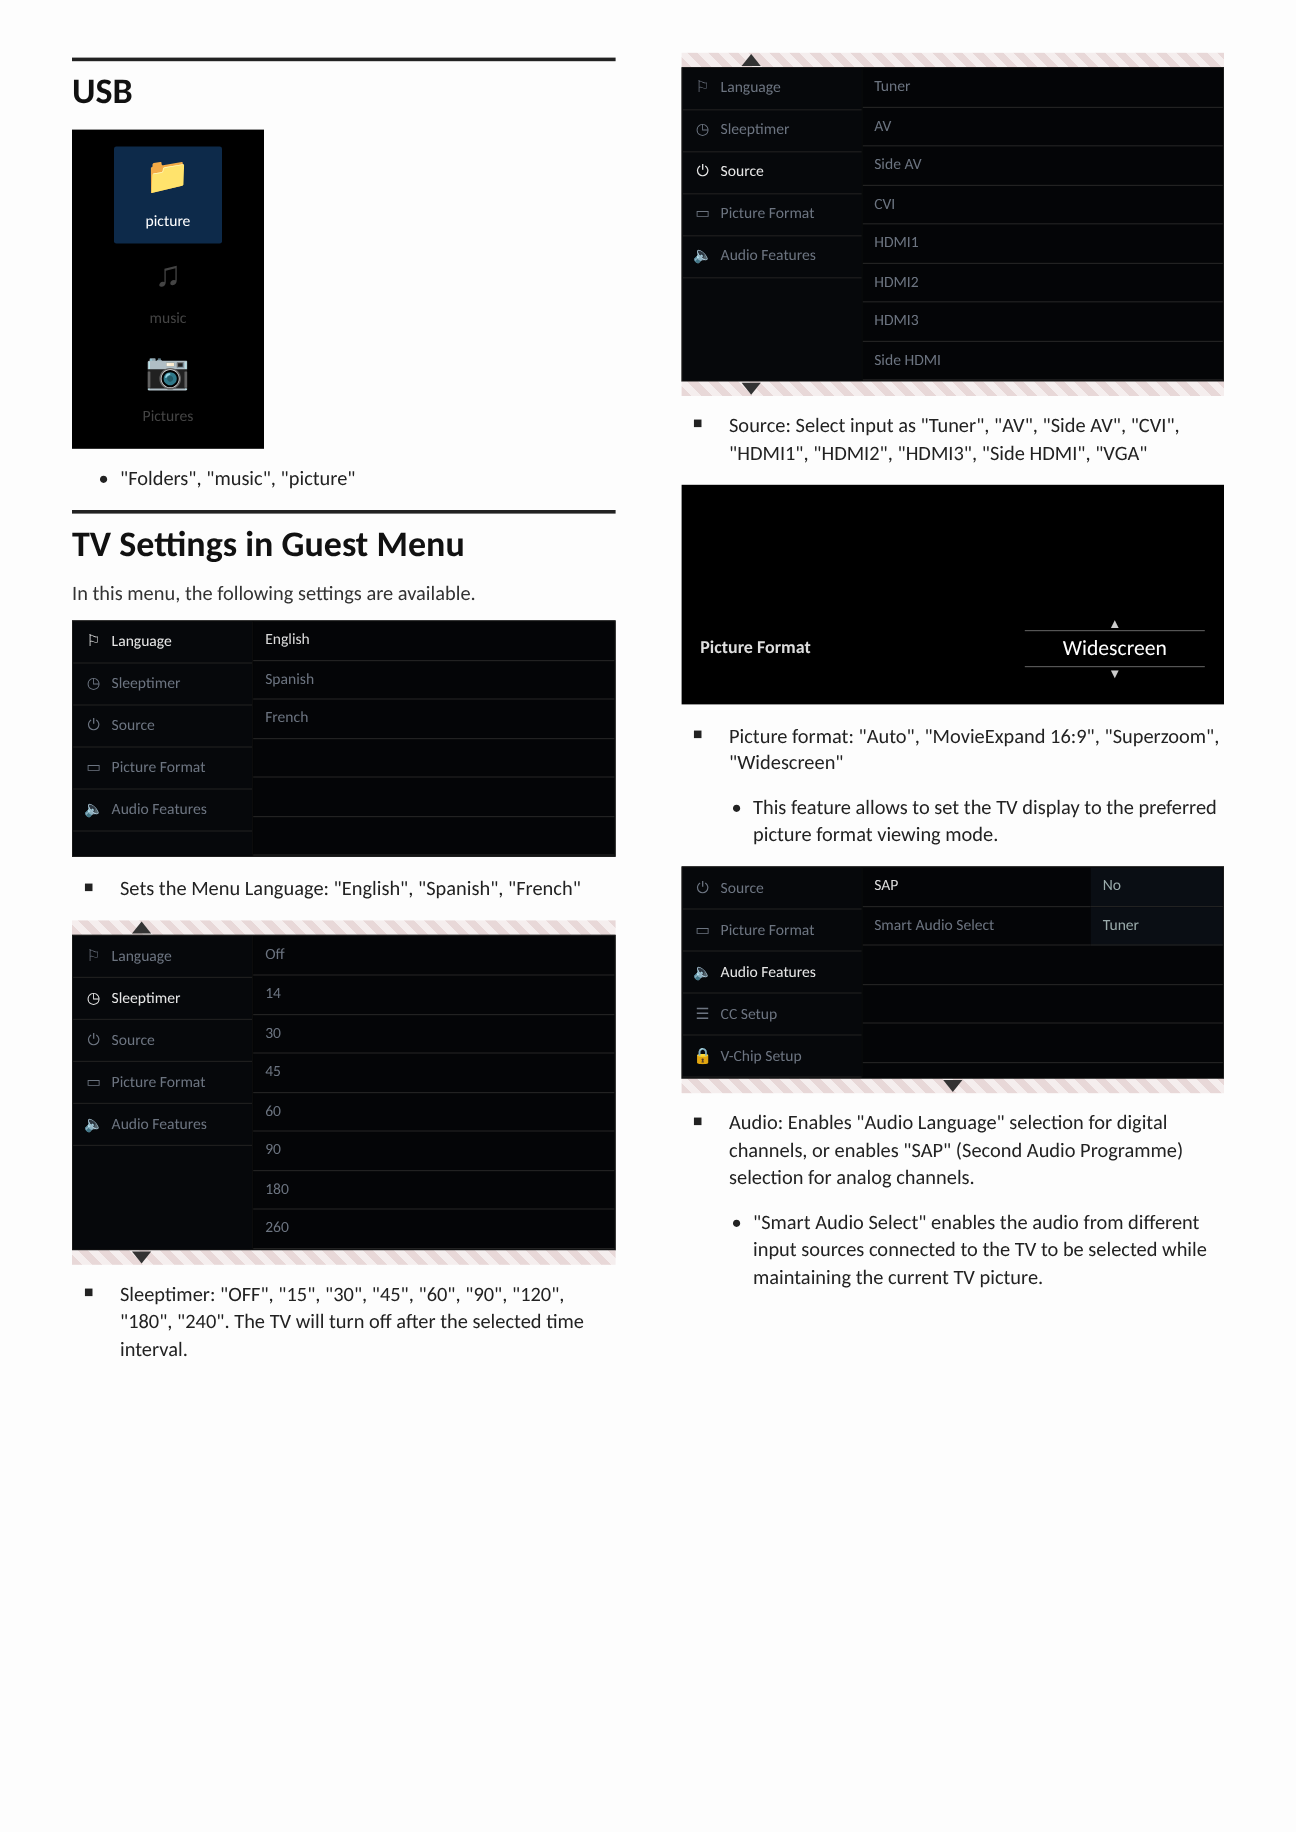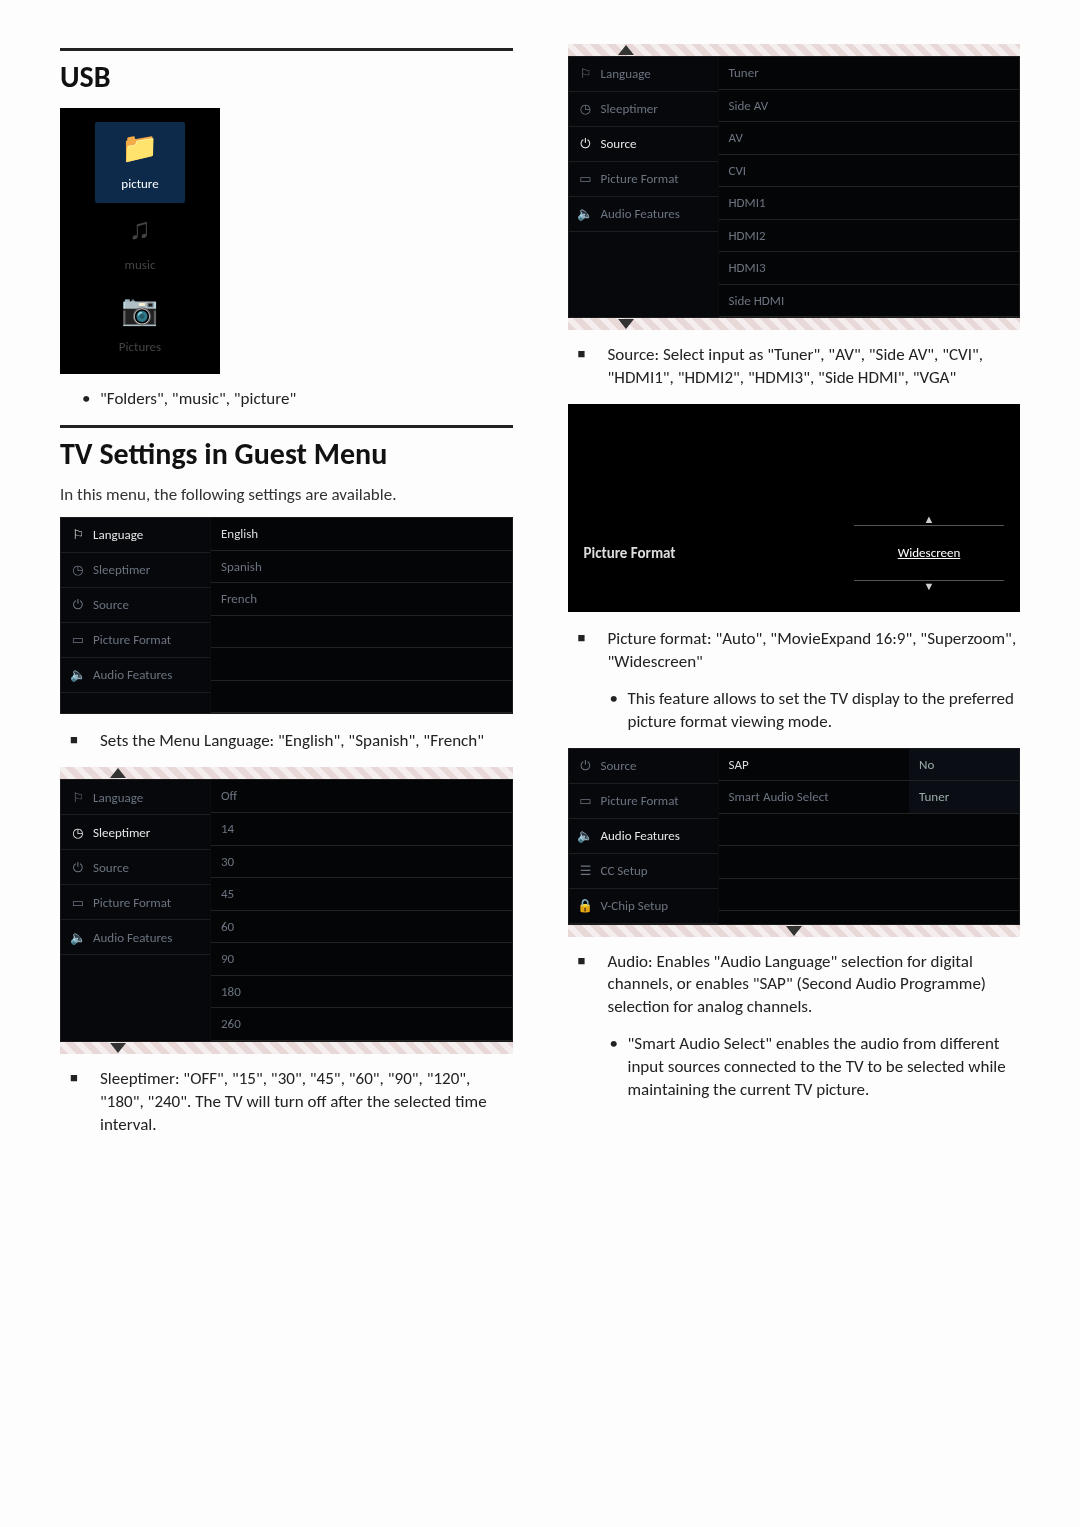--- a/index.html
+++ b/index.html
@@ -104,21 +104,21 @@
   .tile.sel { background: #0d2a4a; color: #fff; border-radius: 2px; }
   .tile.dim { color: #444; }
   .tile .tlabel { font-size: 13px; }
 
   
   .pf-screen { background:#000; padding: 110px 16px 20px 16px; margin: 12px 0 16px 0; }
   .pf-row { display:flex; align-items:center; justify-content:space-between; }
   .pf-label { color:#ddd; font-size:15px; font-weight:600; }
   .pf-val-box { color:#fff; text-align:center; width:150px; }
   .pf-val-box .arrow { font-size:11px; color:#ccc; line-height:1; }
-  .pf-val-box .val { padding:18px 0; border-top:1px solid #555; border-bottom:1px solid #555; font-size:13px;text-decoration:underline; }
+  .pf-val-box .val { padding:2px 0; border-top:1px solid #555; border-bottom:1px solid #555; font-size:18px; }
 
 </style>
 </head>
 <body>
 
 <div class="columns">
 
   <div class="col">
     <h2 class="section-title">USB</h2>
 
@@ -258,22 +258,22 @@
                 <span class="micon">▭</span>
                 <span>Picture Format</span>
               </div>
             <div class="menu-item">
                 <span class="micon">🔈</span>
                 <span>Audio Features</span>
               </div>
           </div>
           <div class="menu-right">
             <div class="opt">Tuner</div>
+            <div class="opt">AV</div>
             <div class="opt">Side AV</div>
-            <div class="opt">AV</div>
             <div class="opt">CVI</div>
             <div class="opt">HDMI1</div>
             <div class="opt">HDMI2</div>
             <div class="opt">HDMI3</div>
             <div class="opt">Side HDMI</div>
           </div>
         </div>
       </div>
       <div class="hatch-bottom">
           <span class="tri"></span>

